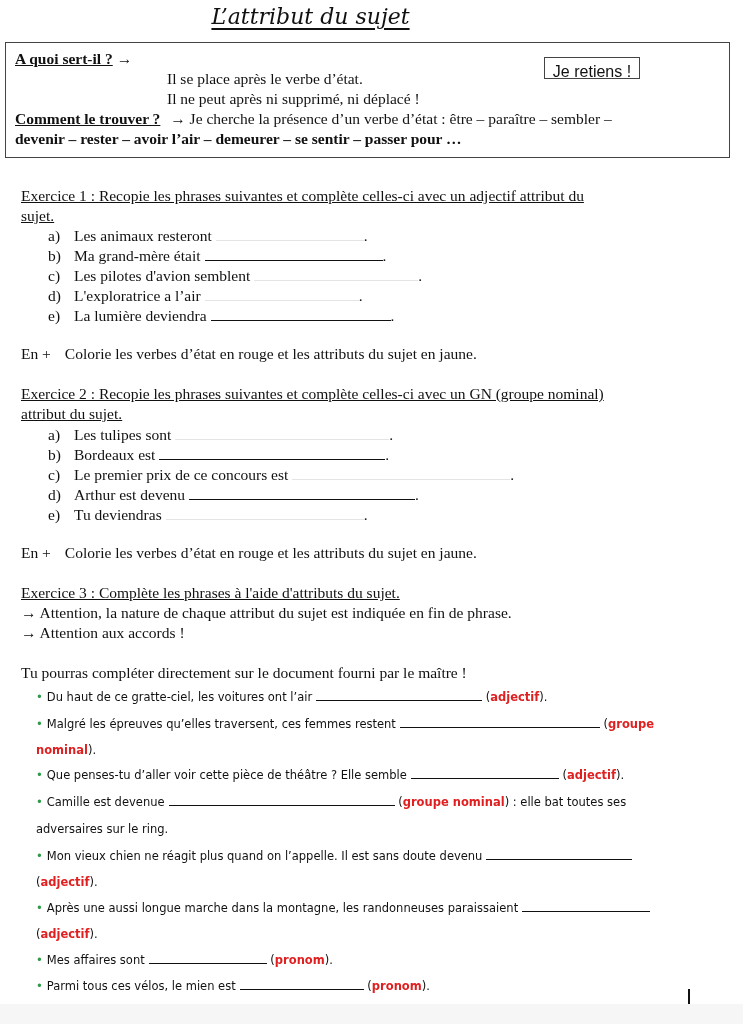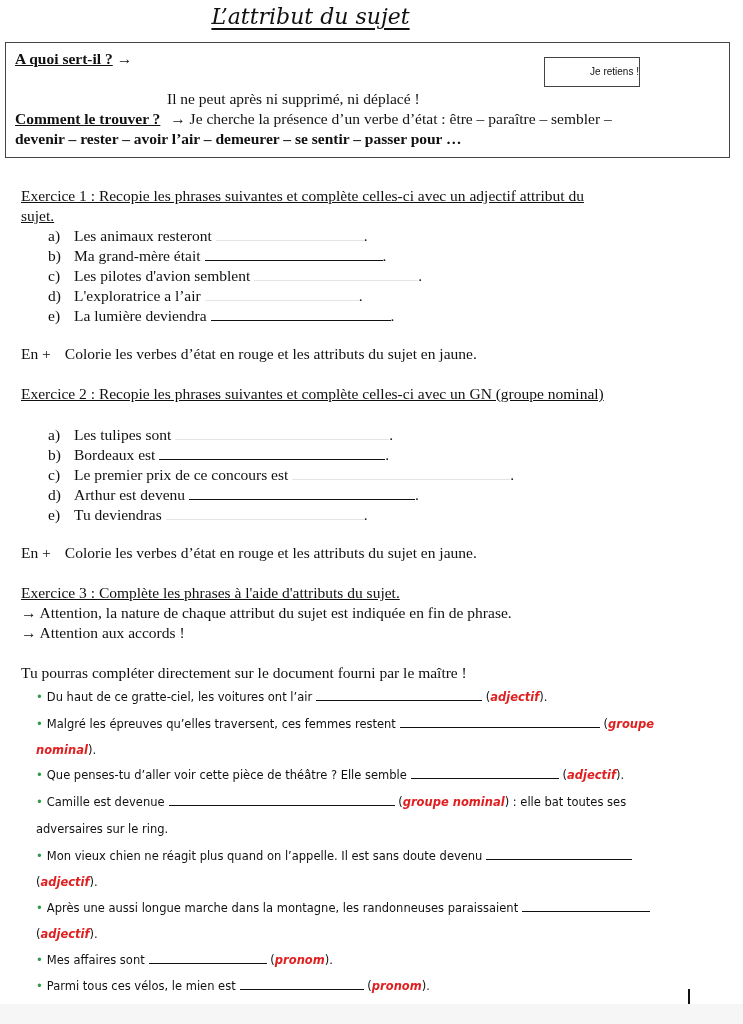--- a/index.html
+++ b/index.html
@@ -10,49 +10,50 @@
   }
   .title span { text-decoration: underline; text-underline-offset: 4px; }
   .box {
     position: absolute; left: 5px; top: 42px; width: 725px; height: 116px;
     border: 1px solid #444; box-sizing: border-box;
     font-family: "Liberation Serif", serif; font-size: 15.5px; line-height: 20px;
   }
   .box .row { position: absolute; white-space: nowrap; }
   .u { text-decoration: underline; font-weight: bold; }
   .retiens {
-    position: absolute; left: 538px; top: 14px; width: 96px; height: 30px;
-    border: 1px solid #444; box-sizing: border-box; text-align: right;
-    font-family: "Liberation Sans", sans-serif; font-size: 10px; line-height: 28px;
+    position: absolute; left: 538px; top: 14px; width: 96px; height: 22px;
+    border: 1px solid #444; box-sizing: border-box; text-align: center;
+    font-family: "Liberation Sans", sans-serif; font-size: 16px; line-height: 28px;
   }
   .ex { position: absolute; left: 21px; font-family: "Liberation Serif", serif; font-size: 15.5px; line-height: 20px; }
   .ex-head { text-decoration: underline; width: 680px; }
   .item { position: absolute; left: 48px; font-family: "Liberation Serif", serif; font-size: 15.5px; line-height: 20px; white-space: nowrap; }
   .item .letter { display: inline-block; width: 26px; }
   .blank { display: inline-block; vertical-align: baseline; height: 1px; margin-left: 4px; }
   .blank.dark { border-bottom: 1px solid #111; }
   .blank.light { border-bottom: 1px solid #e4e4e4; }
   .plus { position: absolute; left: 21px; font-family: "Liberation Serif", serif; font-size: 15.5px; line-height: 20px; white-space: nowrap; }
   .plus .en { margin-right: 14px; }
   .b3 { position: absolute; left: 36px; font-family: "DejaVu Sans", sans-serif; font-size: 11.5px; line-height: 16px; white-space: nowrap; }
   .b3 .dot { color: #2e9b4a; margin-right: 4px; }
-  .red { color: #e02020; font-weight: bold; font-style: italic; }
+  .red { color: #e02020; font-weight: bold; }
   .cursor { position: absolute; left: 688px; top: 989px; width: 2px; height: 16px; background: #111; }
   .footer-shade { position: absolute; left: 0; top: 1004px; width: 743px; height: 20px; background: #f6f6f6; }
 </style>
 </head>
 <body>
 
 <div class="title"><span>L’attribut du sujet</span></div>
 
 <div class="box">
   <div class="row" style="left:9px;top:6px;">
     <span class="u">A quoi sert-il ?</span>
     <span>→</span>
   </div>
+  <div class="row" style="left:161px;top:26px;">Il se place après le verbe d’état.</div>
   <div class="row" style="left:161px;top:46px;">Il ne peut après ni supprimé, ni déplacé !</div>
   <div class="row" style="left:9px;top:66px;">
     <span class="u">Comment le trouver ?</span>
     <span style="margin-left:6px;">→ Je cherche la présence d’un verbe d’état : être – paraître – sembler –</span>
   </div>
   <div class="row" style="left:9px;top:86px;font-weight:bold;">devenir – rester – avoir l’air – demeurer – se sentir – passer pour …</div>
   <div class="retiens">Je retiens !</div>
 </div>
 
 <div class="ex ex-head" style="top:186px;">
@@ -73,20 +74,21 @@
 </div>
 <div class="item" style="top:306px;">
   <span class="letter">e)</span><span>La lumière deviendra</span><span class="blank dark" style="width:180px;"></span><span>.</span>
 </div>
 <div class="plus" style="top:344px;">
   <span class="en">En +</span><span>Colorie les verbes d’état en rouge et les attributs du sujet en jaune.</span>
 </div>
 
 <div class="ex ex-head" style="top:384px;">
   <div>Exercice 2 : Recopie les phrases suivantes et complète celles-ci avec un GN (groupe nominal)</div>
+  <div>attribut du sujet.</div>
 </div>
 <div class="item" style="top:425px;">
   <span class="letter">a)</span><span>Les tulipes sont</span><span class="blank light" style="width:214px;"></span><span>.</span>
 </div>
 <div class="item" style="top:445px;">
   <span class="letter">b)</span><span>Bordeaux est</span><span class="blank dark" style="width:226px;"></span><span>.</span>
 </div>
 <div class="item" style="top:465px;">
   <span class="letter">c)</span><span>Le premier prix de ce concours est</span><span class="blank light" style="width:218px;"></span><span>.</span>
 </div>

